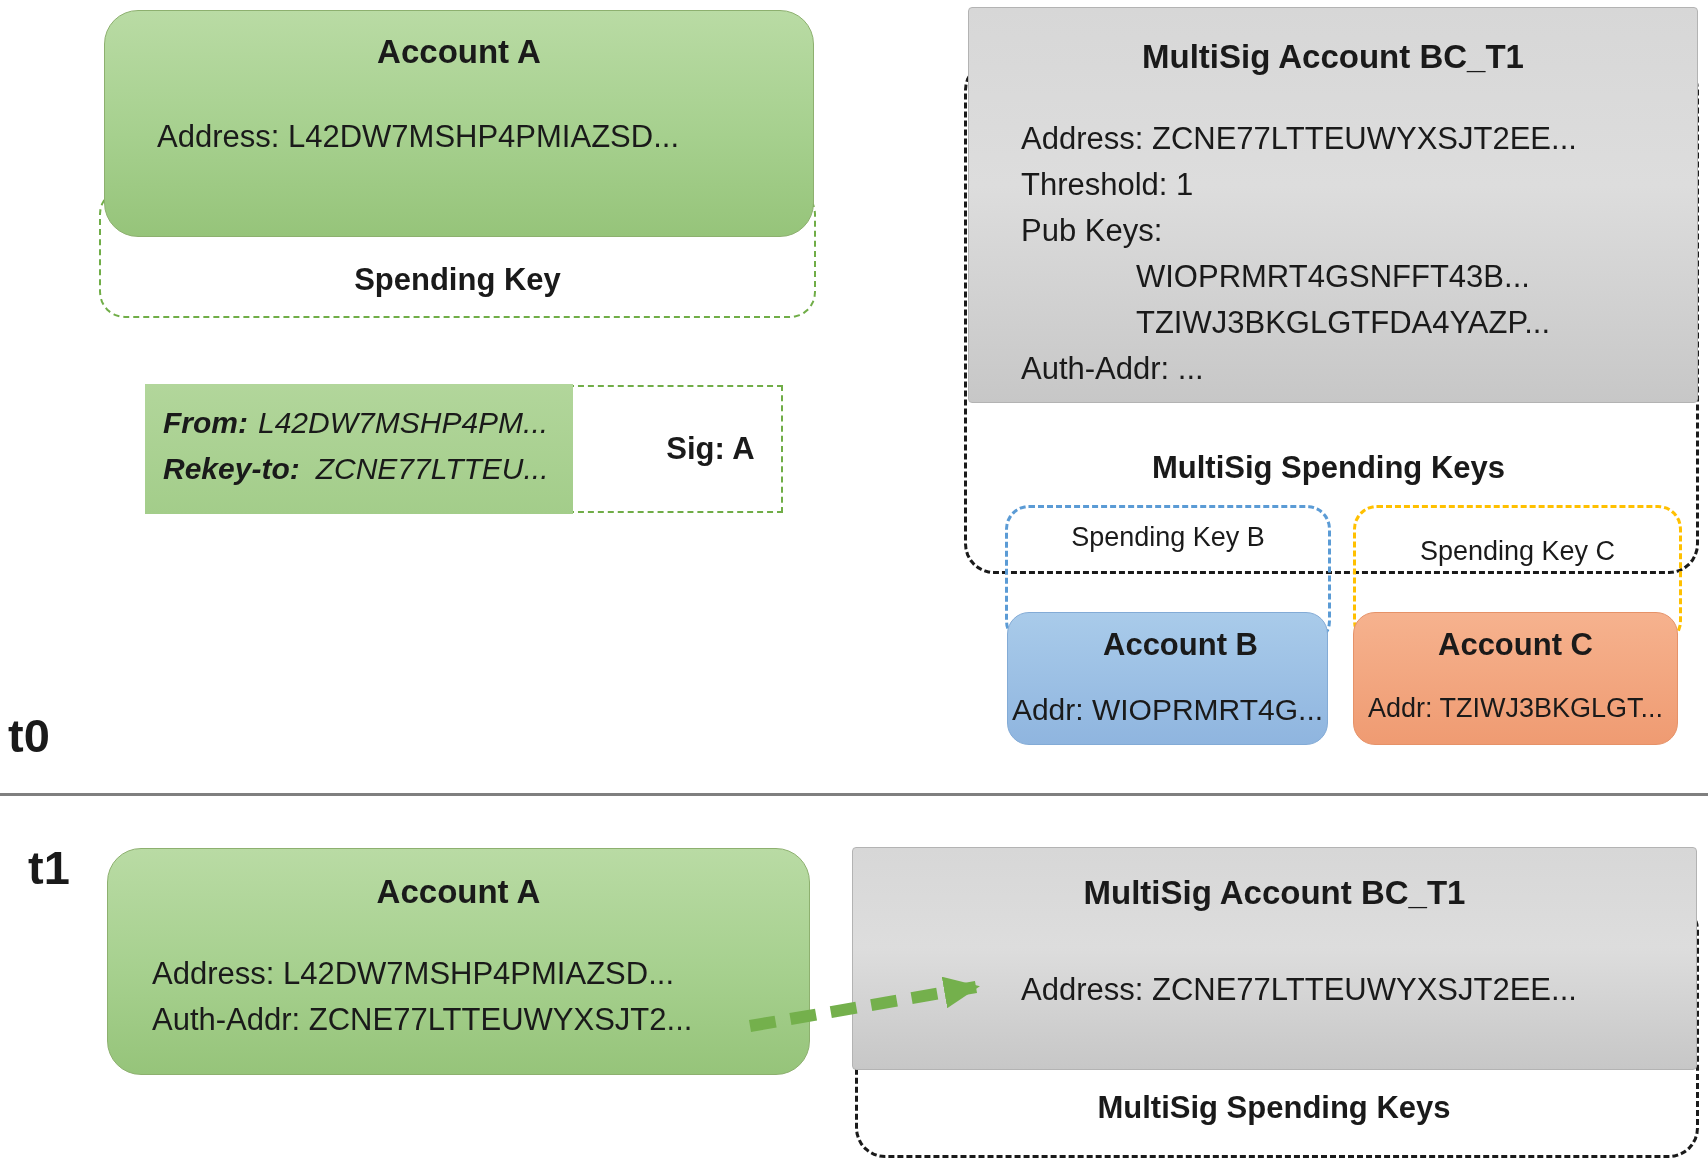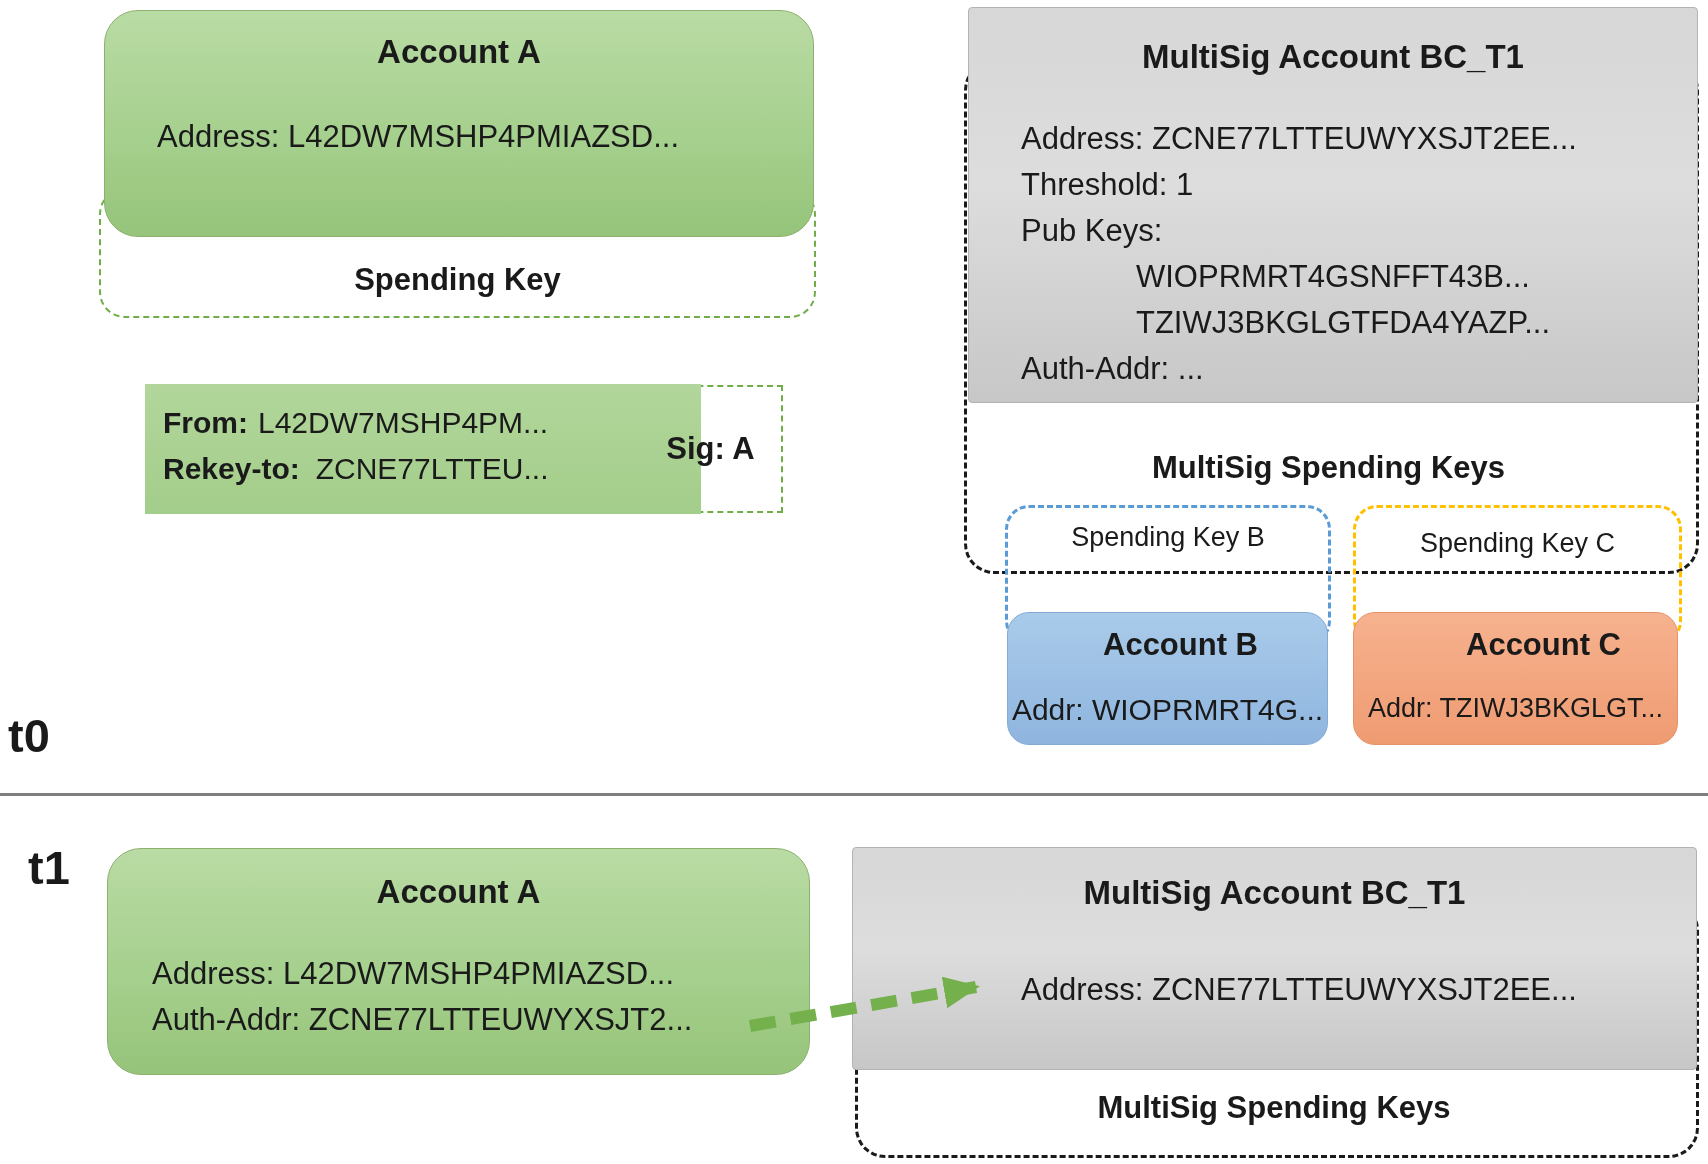--- a/index.html
+++ b/index.html
@@ -58,22 +58,22 @@
               display:flex;align-items:flex-end;justify-content:center;padding-bottom:0;">
     <div class="body-txt bold" style="margin-bottom:18px;">Spending Key</div>
   </div>
 
   <div class="abs box-green" style="left:104px;top:10px;width:708px;height:225px;z-index:2;">
     <div class="abs title-lg center" style="left:0;top:22px;width:100%;">Account A</div>
     <div class="abs body-txt" style="left:52px;top:108px;white-space:nowrap;">Address: L42DW7MSHP4PMIAZSD...</div>
   </div>
 
   <div class="abs dash-green" style="left:150px;top:385px;width:629px;height:124px;z-index:2;">
-    <div class="abs" style="left:-7px;top:-3px;width:556px;height:130px;
-                background:linear-gradient(180deg,#b2d69b 0%,#a3cd8a 100%);">
+    <div class="abs" style="left:-7px;top:-3px;width:428px;height:130px;
+                background:linear-gradient(180deg,#b2d69b 0%,#a3cd8a 100%);font-style:italic;">
       <div class="lines" style="font-size:30px;padding:16px 0 0 18px;">
         <div>
           <span class="bold">From:</span><span style="margin-left:10px;">L42DW7MSHP4PM...</span>
         </div>
         <div>
           <span class="bold">Rekey-to:</span><span style="margin-left:16px;">ZCNE77LTTEU...</span>
         </div>
       </div>
     </div>
     <div class="abs bold center" style="left:488px;top:0;width:141px;height:100%;font-size:31px;
@@ -96,30 +96,30 @@
     </div>
   </div>
 
   <div class="abs center body-txt bold" style="left:964px;top:450px;width:729px;z-index:2;">MultiSig Spending Keys</div>
 
   <div class="abs dash-blue" style="left:1005px;top:505px;width:320px;height:134px;border-radius:24px;z-index:2;">
     <div class="center label-md" style="margin-top:14px;">Spending Key B</div>
   </div>
 
   <div class="abs dash-yellow" style="left:1353px;top:505px;width:323px;height:134px;border-radius:24px;z-index:2;">
-    <div class="center label-md" style="margin-top:20px;">Spending Key C</div>
+    <div class="center label-md" style="margin-top:28px;">Spending Key C</div>
   </div>
 
   <div class="abs box-blue" style="left:1007px;top:612px;width:319px;height:131px;z-index:3;">
     <div class="abs center" style="left:0;top:14px;width:100%;font-size:31px;font-weight:bold;padding-left:13px;">Account B</div>
     <div class="abs center" style="left:0;top:80px;width:100%;font-size:30px;white-space:nowrap;">Addr: WIOPRMRT4G...</div>
   </div>
 
   <div class="abs box-orange" style="left:1353px;top:612px;width:323px;height:131px;z-index:3;">
-    <div class="abs center" style="left:0;top:14px;width:100%;font-size:31px;font-weight:bold;padding-left:28px;">Account C</div>
+    <div class="abs center" style="left:0;top:14px;width:100%;font-size:31px;font-weight:bold;">Account C</div>
     <div class="abs center" style="left:0;top:80px;width:100%;font-size:27px;white-space:nowrap;">Addr: TZIWJ3BKGLGT...</div>
   </div>
 
   <div class="abs" style="left:0;top:793px;width:1708px;height:3px;background:#7f7f7f;"></div>
 
   <div class="abs t-label" style="left:28px;top:840px;">t1</div>
 
   <div class="abs box-green" style="left:107px;top:848px;width:701px;height:225px;z-index:2;">
     <div class="abs title-lg center" style="left:0;top:24px;width:100%;">Account A</div>
     <div class="abs lines body-txt" style="left:44px;top:102px;">

